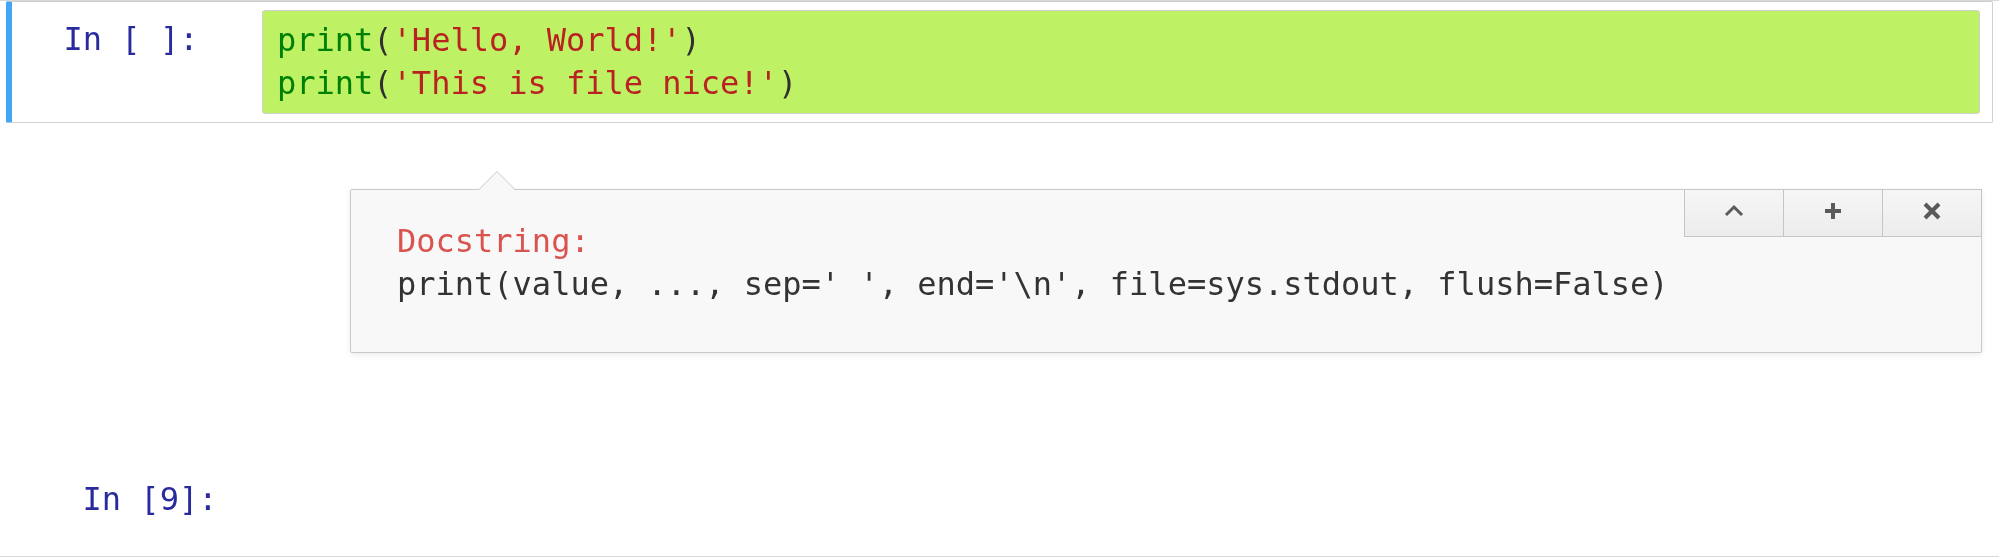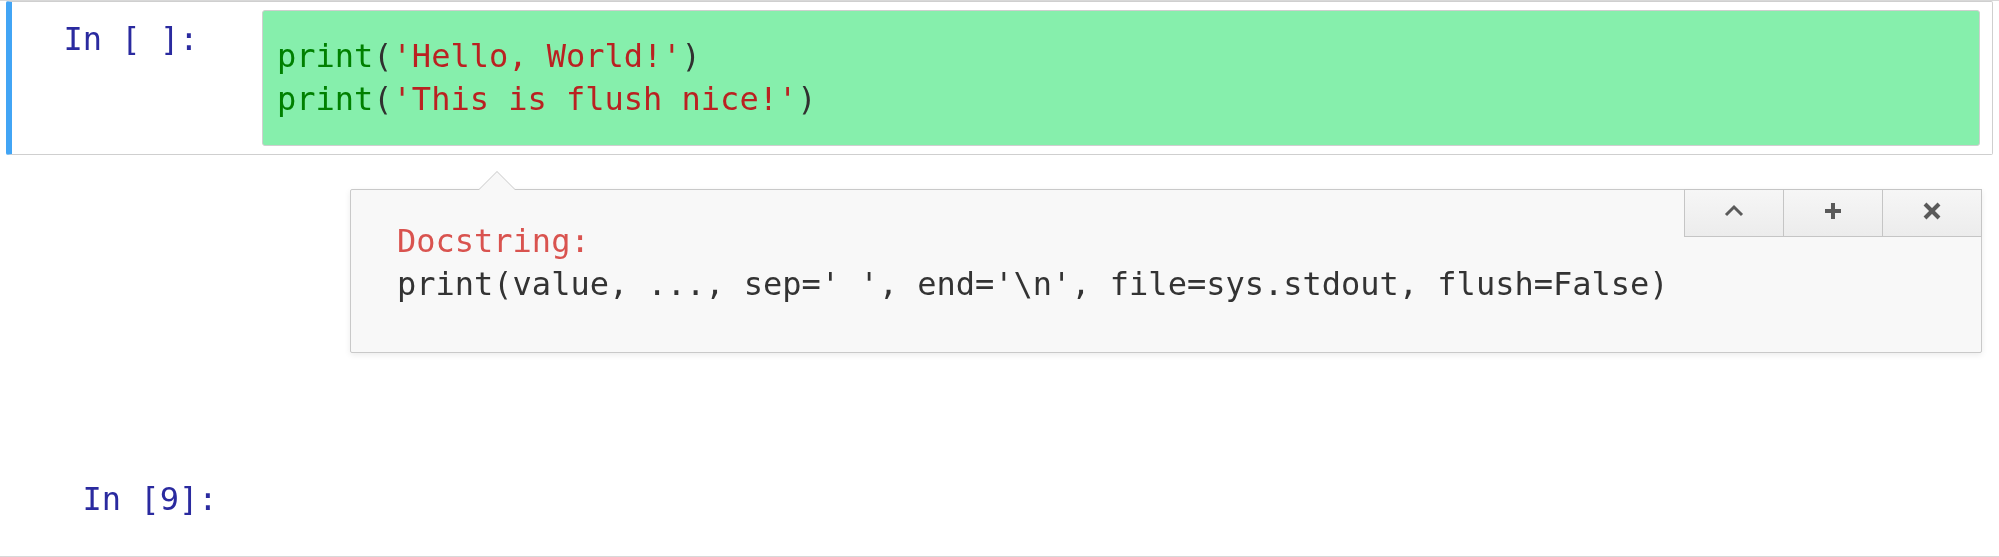--- a/index.html
+++ b/index.html
@@ -45,24 +45,24 @@
       padding:8px 12px 0 0;
       color:#303F9F;
       font-family: "DejaVu Sans Mono", Menlo, Consolas, "Courier New", monospace;
       font-size:32px;
       line-height:1.35;
       user-select:none;
     }
     .prompt .in-label { color:#2a2a9f; }
     .input-area {
       flex:1;
-      background:#86efac;
+      background:#bef264;
       border:1px solid #cfcfcf;
       border-radius:3px;
-      padding:24px 14px;
+      padding:8px 14px;
       overflow:auto;
     }
     .input-area.flat {
       background:transparent;
       border:1px solid transparent;
       padding:8px 14px;
     }
     
     .tok-builtin { color:#008000; }
     .tok-str { color:#ba2121; }
@@ -133,21 +133,21 @@
 
   <div class="cell selected">
     <div class="prompt">
       <span class="in-label">In [ ]:</span>
     </div>
     <div class="input-area mono">
       <div>
         <span class="tok-builtin">print</span><span class="tok-punc">(</span><span class="tok-str">'Hello, World!'</span><span class="tok-punc">)</span>
       </div>
       <div>
-        <span class="tok-builtin">print</span><span class="tok-punc">(</span><span class="tok-str">'This is flush nice!'</span><span class="tok-punc">)</span>
+        <span class="tok-builtin">print</span><span class="tok-punc">(</span><span class="tok-str">'This is file nice!'</span><span class="tok-punc">)</span>
       </div>
     </div>
   </div>
 
   <div class="pager mono">
     <div class="arrow-border"></div>
     <div class="arrow"></div>
     <div class="pager-buttons">
       <div class="pager-btn up">
         <span>

